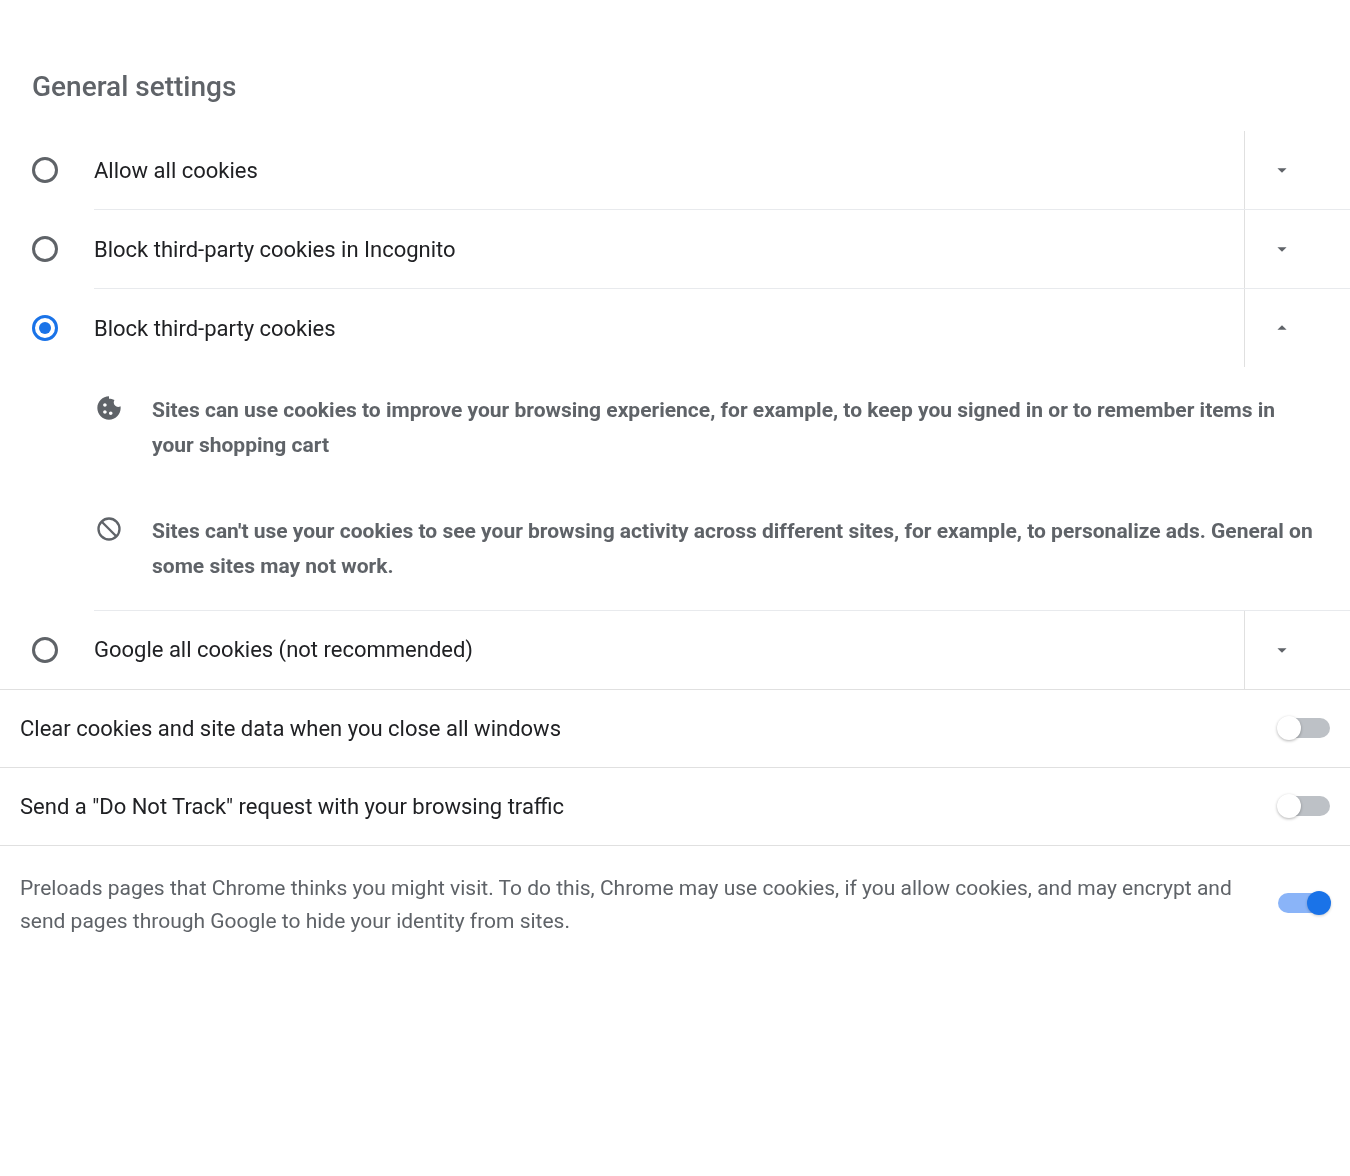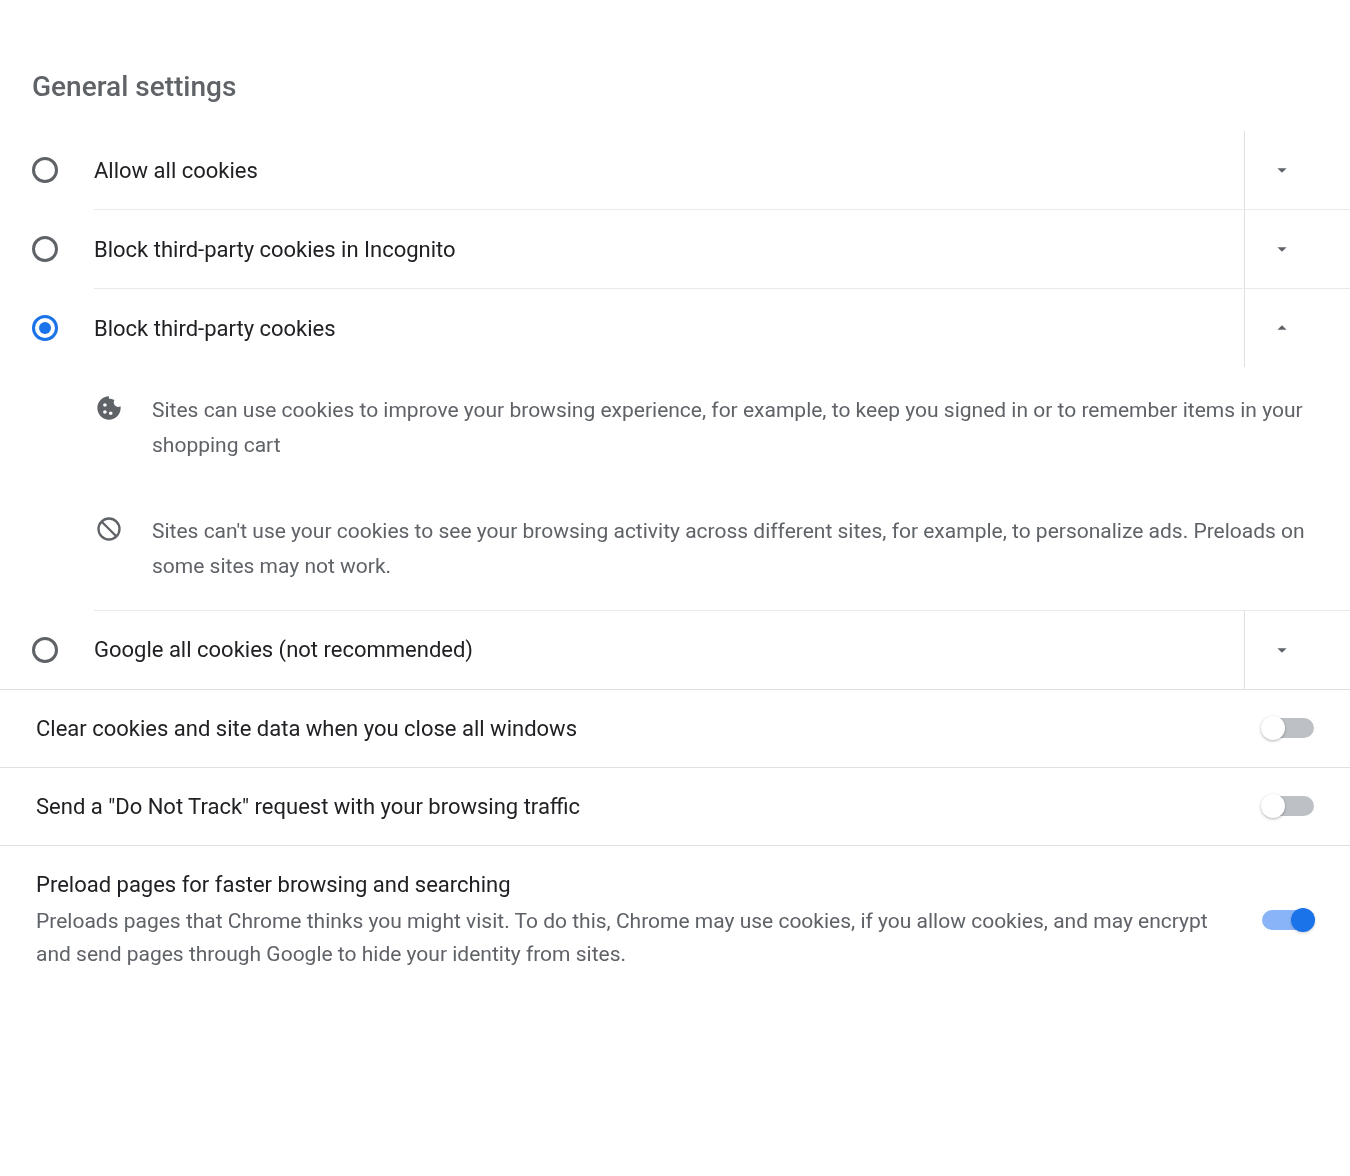--- a/index.html
+++ b/index.html
@@ -72,20 +72,21 @@
     }
     .row-divider {
       height: 1px;
       background: #e8eaed;
       margin-left: 94px;
       margin-right: 0;
     }
     .detail-block {
       margin-left: 94px;
       padding: 0 0 0 0;
+      font-weight: bold;
     }
     .detail-row {
       display: flex;
       padding: 26px 32px 26px 0;
       gap: 28px;
       align-items: flex-start;
     }
     .detail-icon {
       width: 30px;
       height: 30px;
@@ -100,21 +101,21 @@
       line-height: 1.65;
       color: #5f6368;
     }
     .full-divider {
       height: 1px;
       background: #e0e0e0;
     }
     .toggle-row {
       display: flex;
       align-items: center;
-      padding: 22px 36px;
+      padding: 22px 20px;
       gap: 36px;
     }
     .toggle-text {
       flex: 1;
     }
     .toggle-title {
       font-size: 22px;
       color: #202124;
       line-height: 1.5;
     }
@@ -207,21 +208,21 @@
     </div>
     <div class="detail-text">Sites can use cookies to improve your browsing experience, for example, to keep you signed in or to remember items in your shopping cart</div>
   </div>
   <div class="detail-row">
     <div class="detail-icon">
       <svg viewBox="0 0 24 24" width="28" height="28" fill="none" stroke="#5f6368" stroke-width="2">
         <circle cx="12" cy="12" r="9"></circle>
         <line x1="5.6" y1="5.6" x2="18.4" y2="18.4"></line>
       </svg>
     </div>
-    <div class="detail-text">Sites can't use your cookies to see your browsing activity across different sites, for example, to personalize ads. Preloads on some sites may not work.</div>
+    <div class="detail-text">Sites can't use your cookies to see your browsing activity across different sites, for example, to personalize ads. General on some sites may not work.</div>
   </div>
 </div>
 <div class="row-divider"></div>
 
 <div class="radio-row">
   <div class="radio-outer"></div>
   <div class="radio-label">Google all cookies (not recommended)</div>
   <div class="expand-cell">
     <span class="chevron">
       <svg viewBox="0 0 24 24" width="22" height="22" fill="#5f6368">
@@ -250,19 +251,18 @@
   </div>
   <div class="toggle">
     <div class="toggle-knob"></div>
   </div>
 </div>
 
 <div class="full-divider"></div>
 
 <div class="toggle-row">
   <div class="toggle-text">
-    <div class="toggle-title">Preload pages for faster browsing and searching</div>
     <div class="toggle-sub">Preloads pages that Chrome thinks you might visit. To do this, Chrome may use cookies, if you allow cookies, and may encrypt and send pages through Google to hide your identity from sites.</div>
   </div>
   <div class="toggle on">
     <div class="toggle-knob"></div>
   </div>
 </div>
 
 </body></html>

